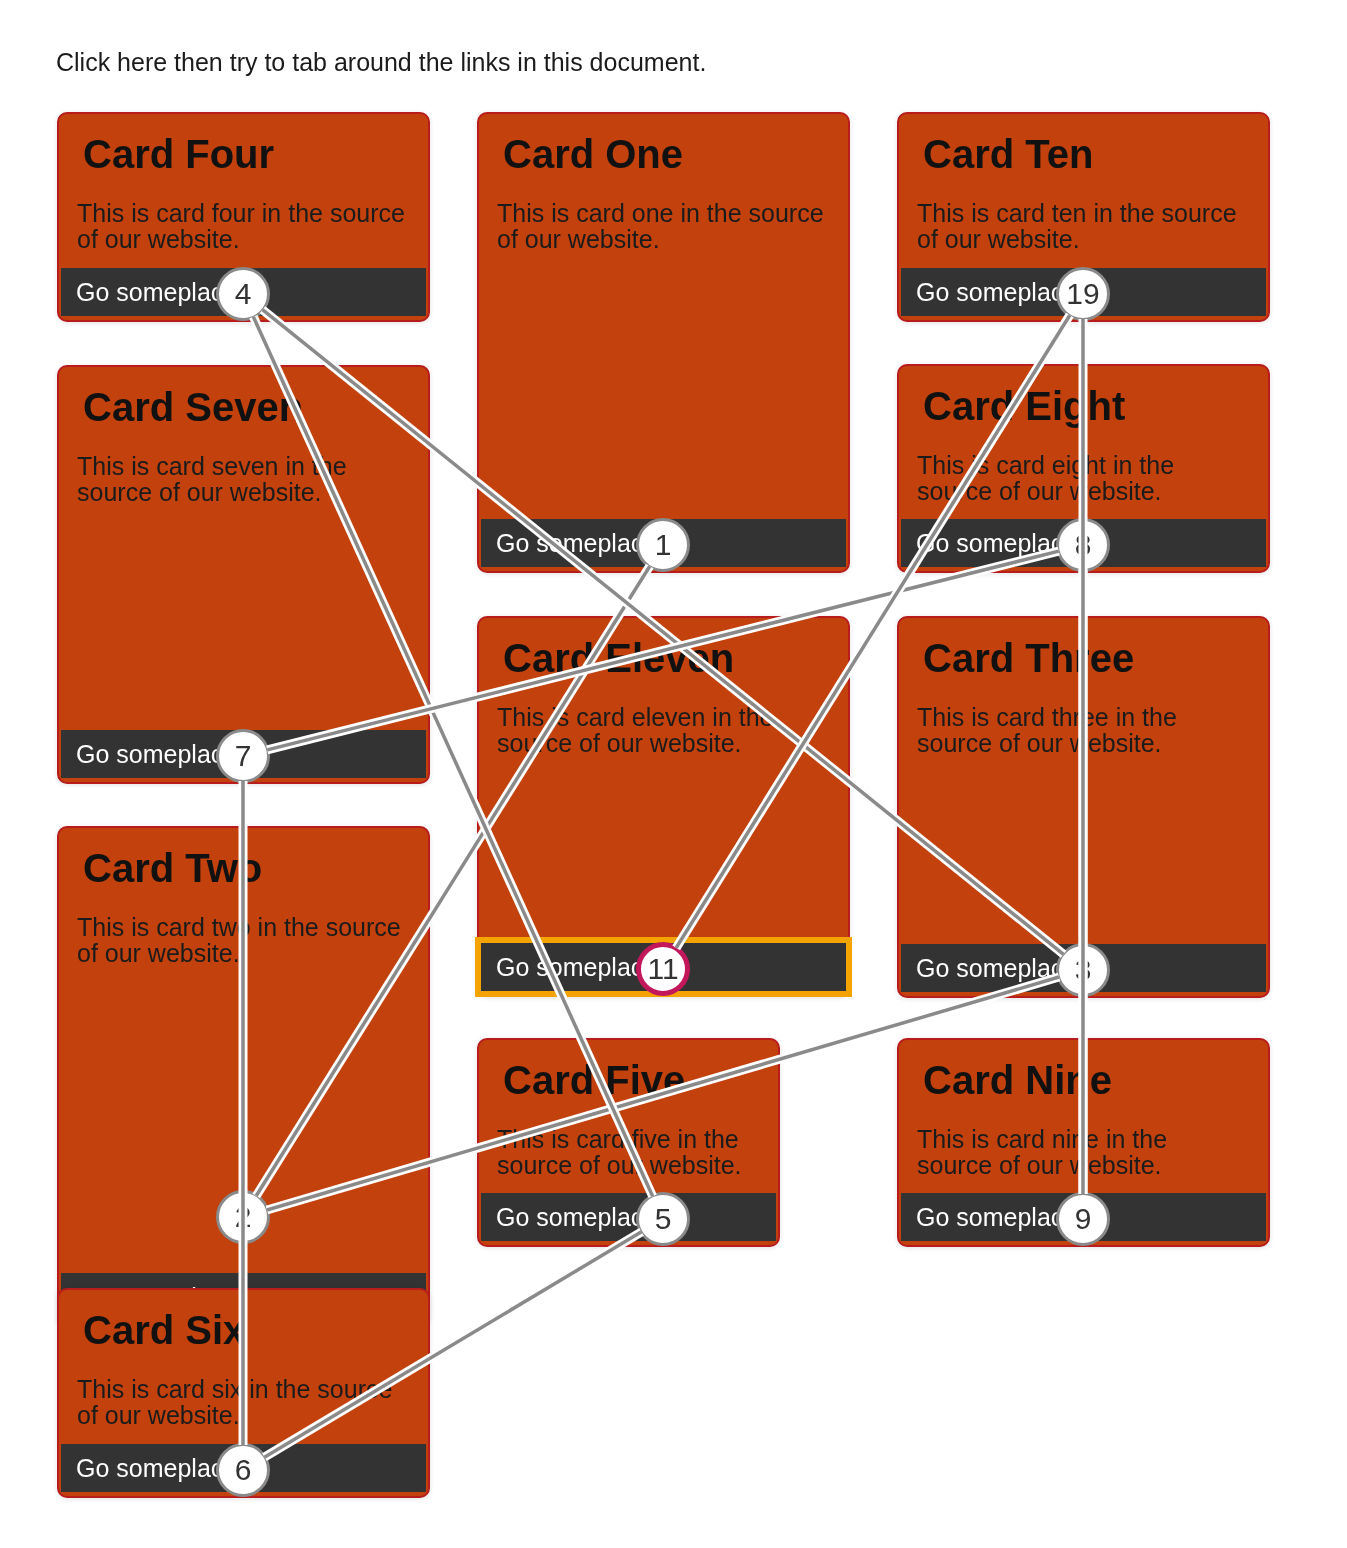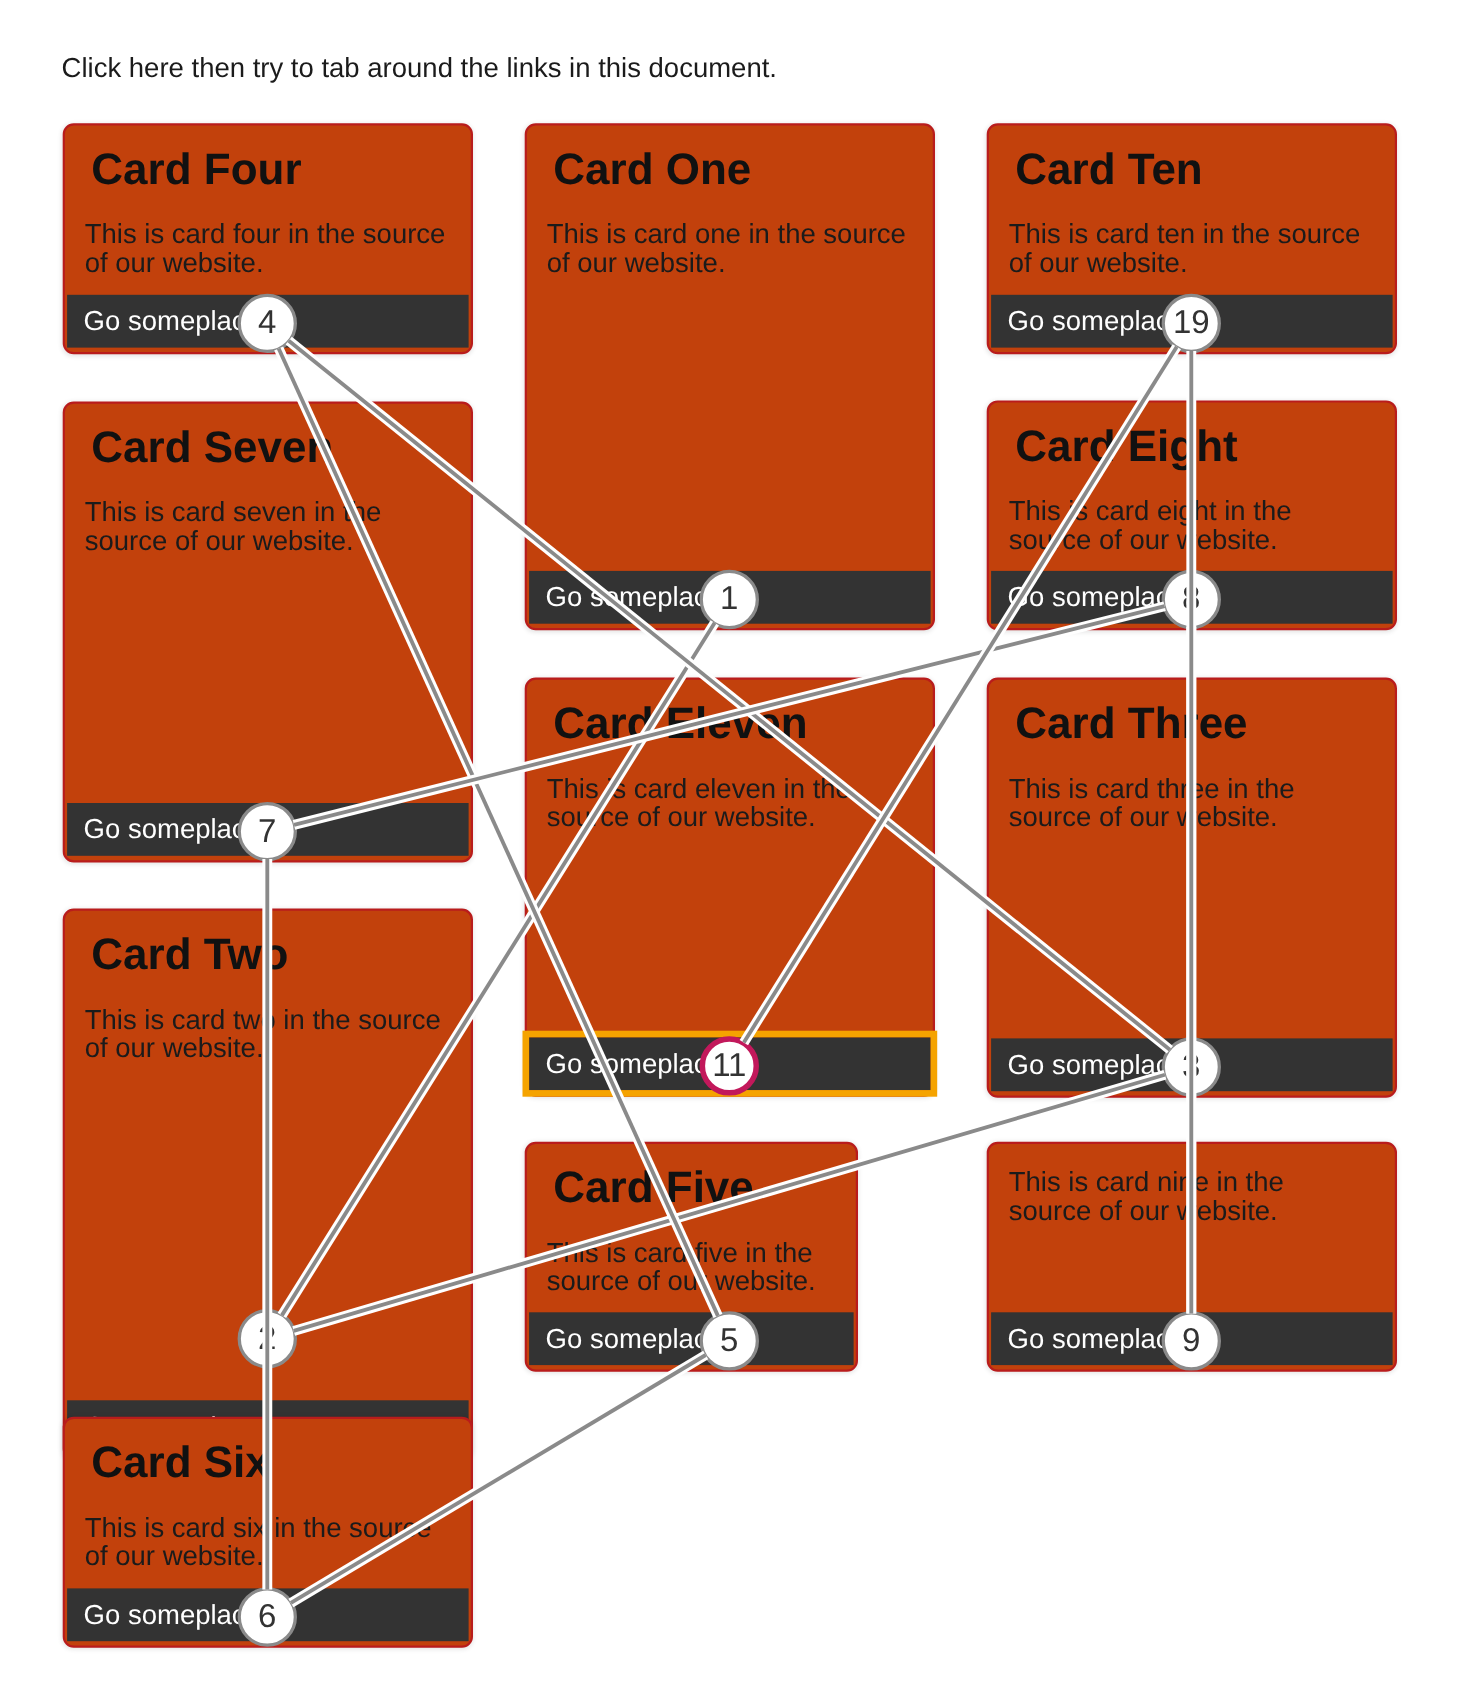--- a/index.html
+++ b/index.html
@@ -105,20 +105,21 @@
         <h2 class="card-title">Card Two</h2>
         <p class="card-text">This is card two in the source of our website.</p>
         <a class="card-link" href="#">Go someplace</a>
       </article>
       <article class="card" style="left:477px;top:1038px;width:303px;height:209px">
         <h2 class="card-title">Card Five</h2>
         <p class="card-text">This is card five in the source of our website.</p>
         <a class="card-link" href="#">Go someplace</a>
       </article>
       <article class="card" style="left:897px;top:1038px;width:373px;height:209px">
+        <h2 class="card-title">Card Nine</h2>
         <p class="card-text">This is card nine in the source of our website.</p>
         <a class="card-link" href="#">Go someplace</a>
       </article>
       <article class="card" style="left:57px;top:1288px;width:373px;height:210px">
         <h2 class="card-title">Card Six</h2>
         <p class="card-text">This is card six in the source of our website.</p>
         <a class="card-link" href="#">Go someplace</a>
       </article>
     </div>
   <div class="layer" id="badges-layer">

